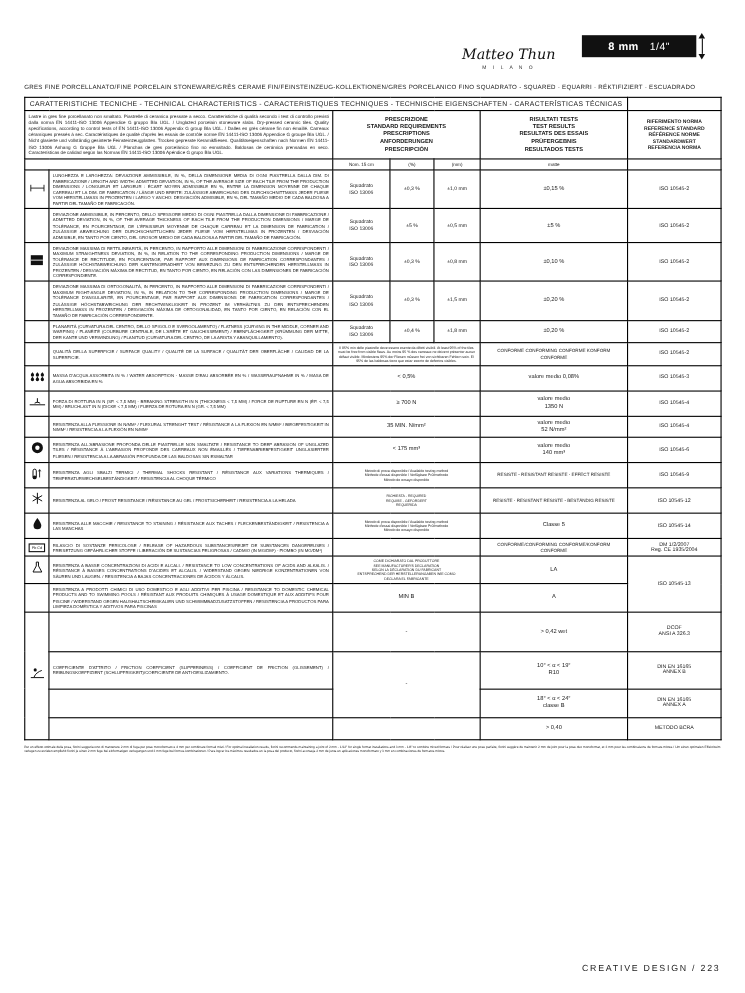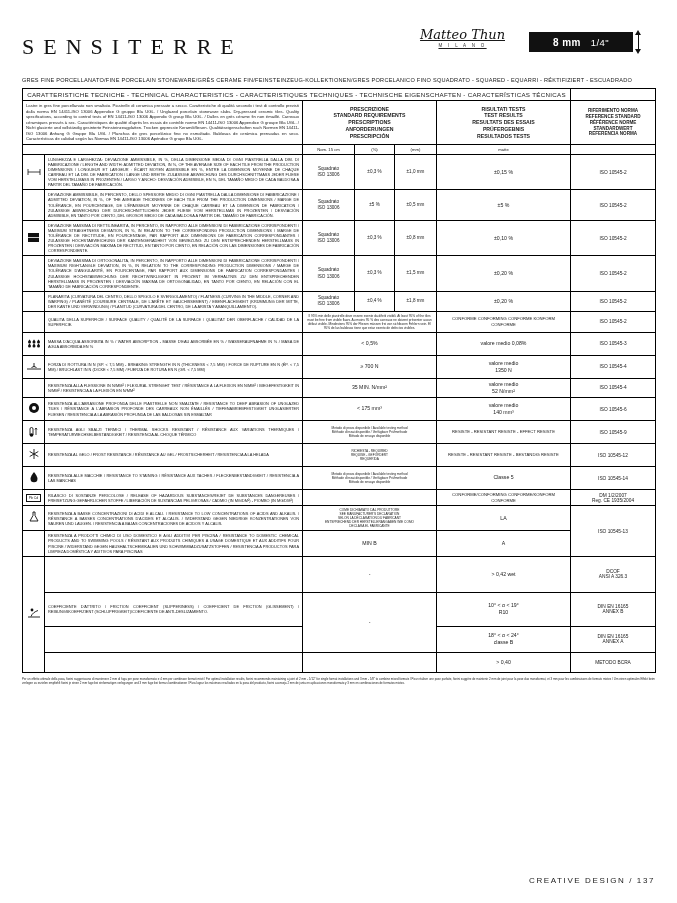--- a/index.html
+++ b/index.html
@@ -18,21 +18,21 @@
   .header { position:relative; height: 46px; }
   .brand {
     font-family: "Liberation Serif", serif;
     font-size: 22px;
     letter-spacing: 9px;
     font-weight: 400;
     color:#111;
     padding-top: 6px;
   }
   .designer {
-    position:absolute; right: 150px; top: 0px; text-align:center;text-decoration:underline;
+    position:absolute; right: 150px; top: 16px; text-align:center;
   }
   .designer .sig {
     font-family: "DejaVu Serif", serif;
     font-style: italic;
     font-size: 13px;
     color:#111;
     line-height: 1.1;
   }
   .designer .city {
     font-size: 4.5px; letter-spacing: 2.3px; color:#333; margin-top:1px;
@@ -93,21 +93,20 @@
     position:absolute; right: 22px; bottom: 18px;
     font-size: 8px; letter-spacing: 1.6px; color:#222;
   }
 </style>
 </head>
 <body>
 
 <div class="page">
 
   <div class="header">
-    <div class="brand">SENSITERRE</div>
     <div class="designer">
       <div class="sig">Matteo Thun</div>
       <div class="city">M I L A N O</div>
     </div>
     <div class="thickness">
       <span>8 mm</span>
       <span class="frac">1/4"</span>
     </div>
     <div class="arrow-v">
       <div class="tri-up"></div>
@@ -417,14 +416,14 @@
       <td class="desc" style="height:20px"></td>
       <td class="ctr n" colspan="3"></td>
       <td class="ctr n">&gt; 0,40</td>
       <td class="norm">METODO BCRA</td>
     </tr>
   </tbody>
     </table>
 
   <div class="footnote">Per un effetto ottimale della posa, fiorini suggeriscono di mantenere 2 mm di fuga per pose monoformato e 4 mm per combinare formati misti / For optimal installation results, fiorini recommends maintaining a joint of 2 mm - 1/12" for single format installations and 3 mm - 1/8" to combine mixed formats / Pour réaliser une pose parfaite, fiorini suggère de maintenir 2 mm de joint pour la pose duo monoformat, et 3 mm pour les combinaisons de formats mixtes / Um einen optimalen Effekt beim verlegen zu erzielen empfiehlt fiorini je einen 2 mm fuge bei einformatigen verlegungen und 3 mm fuge bei formus kombinationen / Para lograr los máximos resultados en la posa del producto, fiorini aconseja 2 mm de junta en aplicaciones monoformato y 3 mm en combinaciones de formatos mixtos.</div>
 
-  <div class="pagefoot">CREATIVE DESIGN / 137</div>
+  <div class="pagefoot">CREATIVE DESIGN / 223</div>
 </div>
 
 </body></html>

